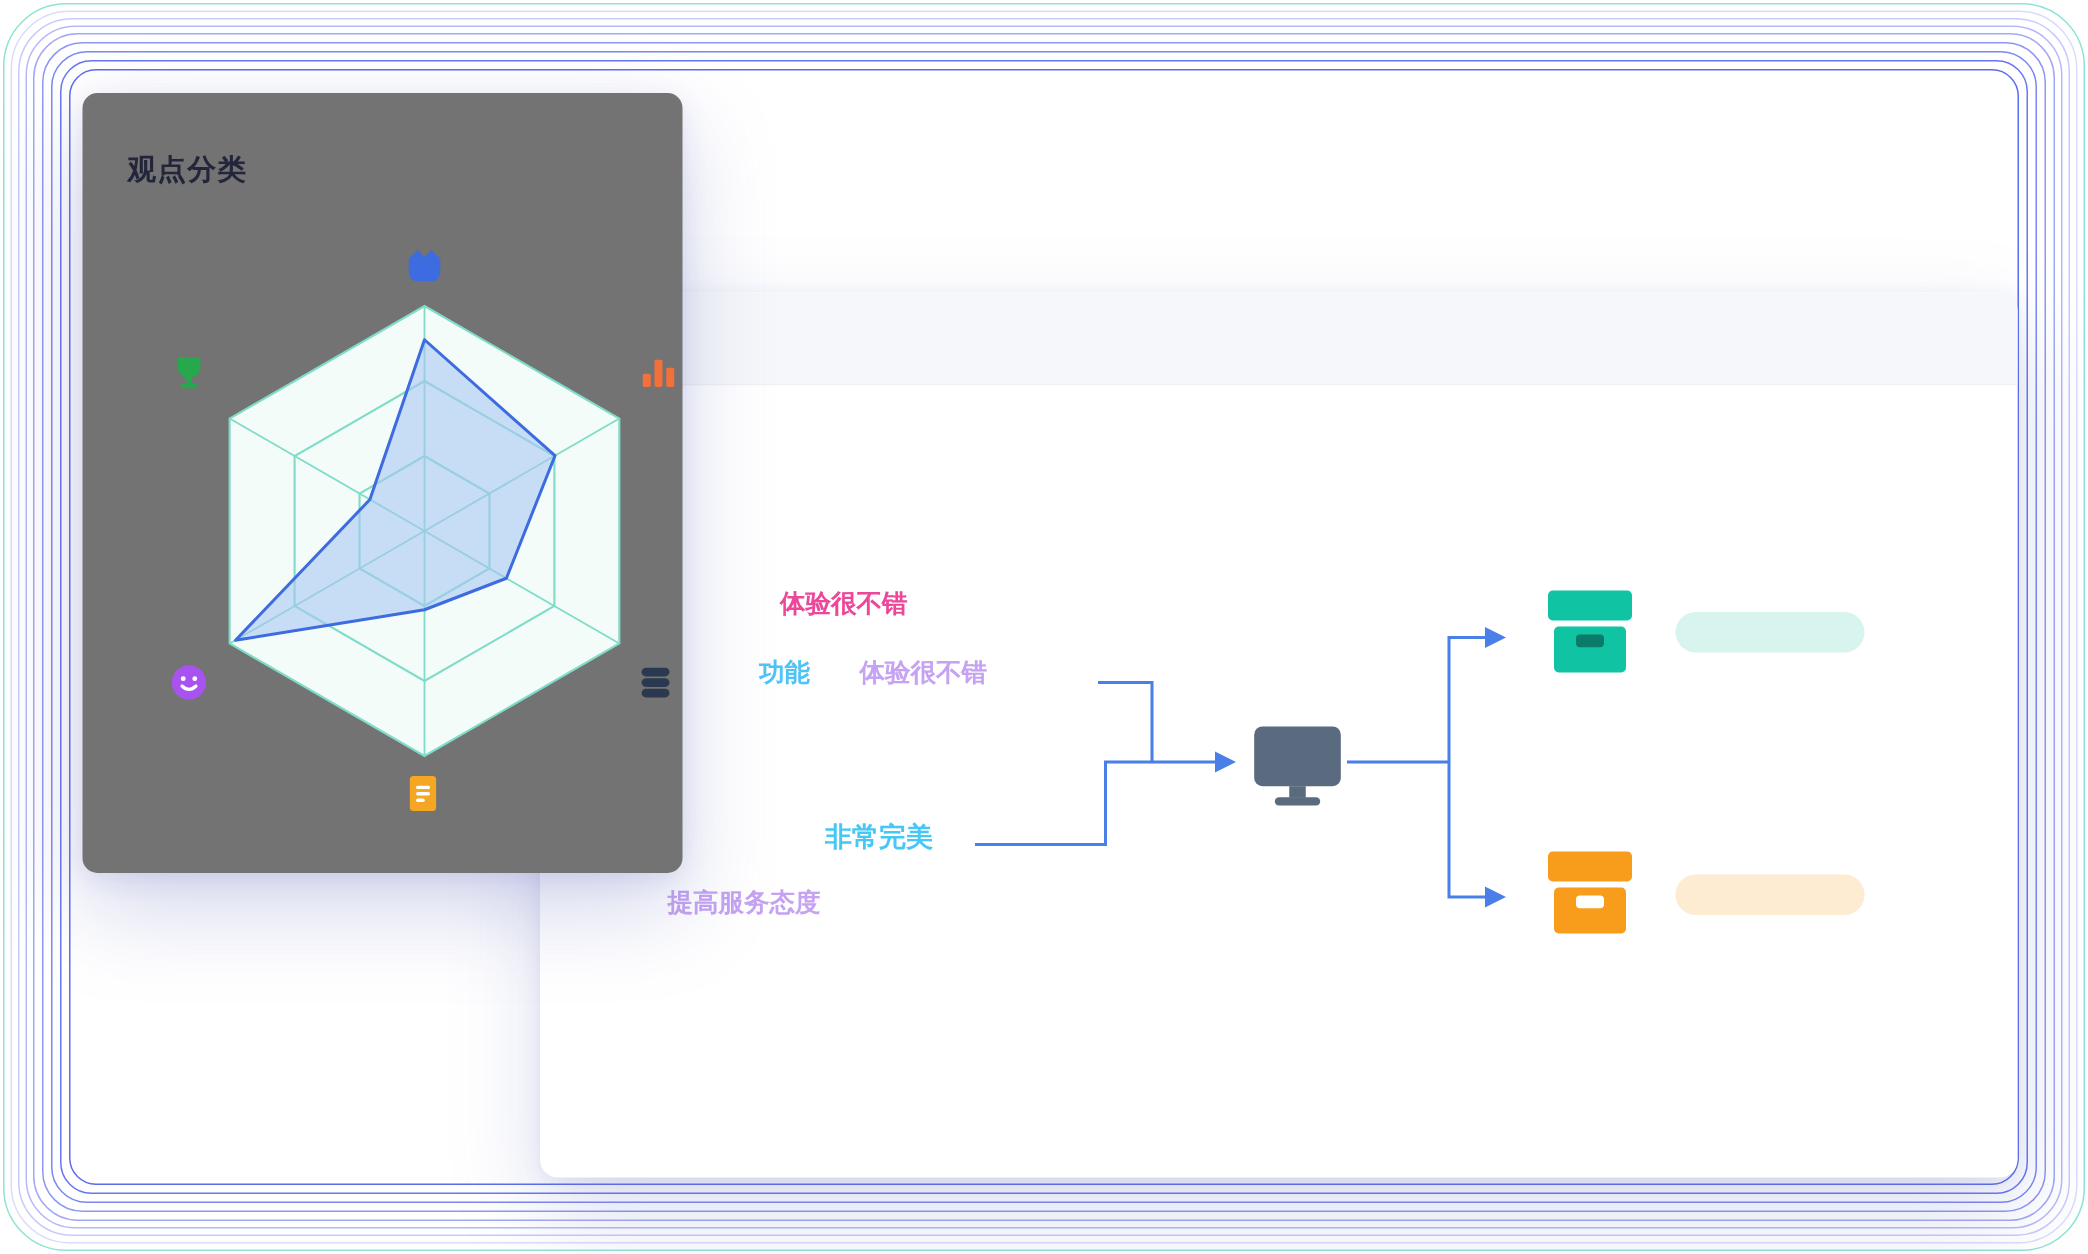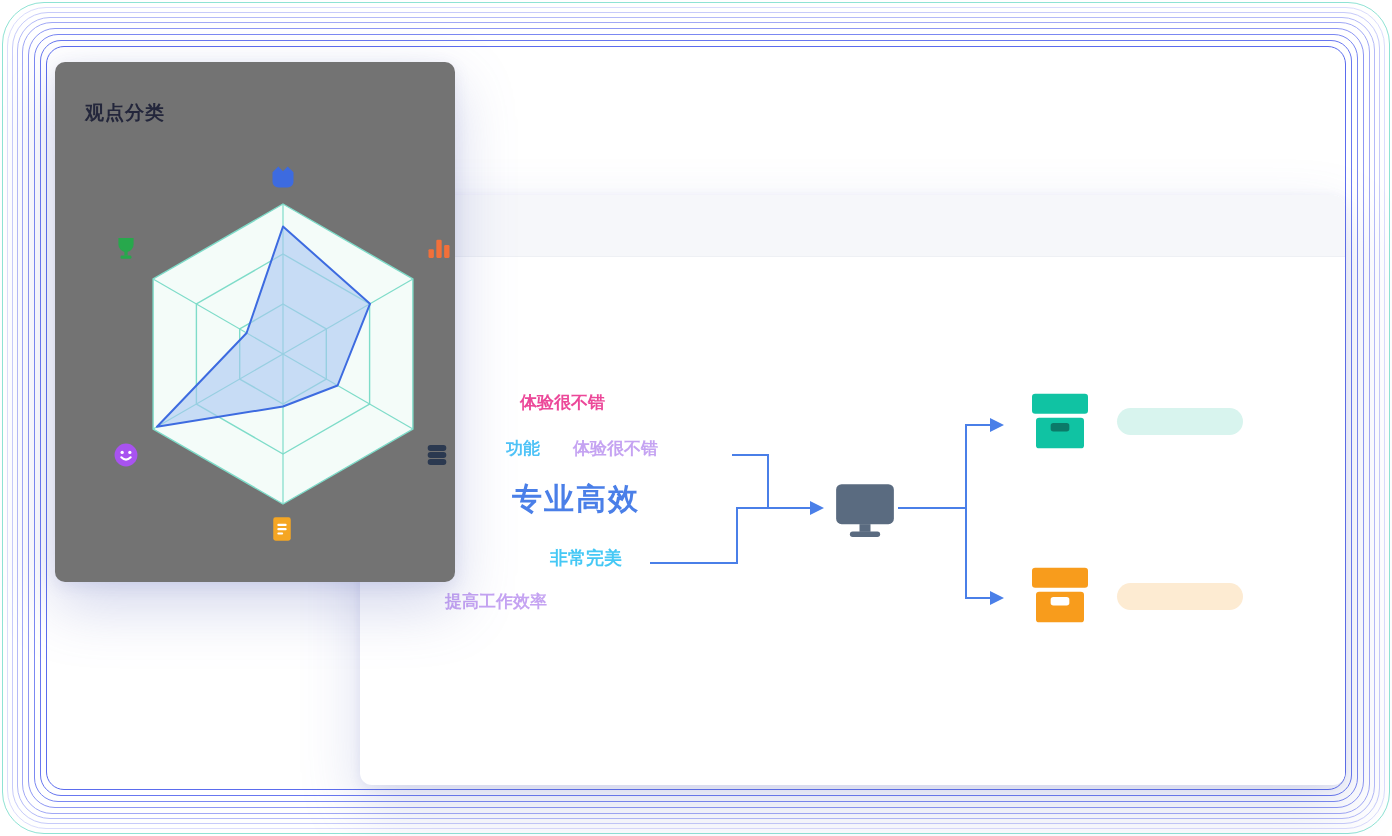--- a/index.html
+++ b/index.html
@@ -69,23 +69,22 @@
       <path d="M606 313 V230 H630" style="stroke: rgb(74, 127, 232);"></path>
       <path d="M606 313 V403 H630" style="stroke: rgb(74, 127, 232);"></path>
       <polygon points="450,306 450,320 464,313" style="fill: rgb(74, 127, 232);"></polygon>
       <polygon points="630,223 630,237 644,230" style="fill: rgb(74, 127, 232);"></polygon>
       <polygon points="630,396 630,410 644,403" style="fill: rgb(74, 127, 232);"></polygon>
     </svg>
 
     <div class="flow-label lbl-experience" style="color: #ec4899;">体验很不错</div>
     <div class="flow-label lbl-feature" style="color: rgb(79, 195, 247);">功能</div>
     <div class="flow-label lbl-service" style="color: rgb(197, 163, 242);">体验很不错</div>
-    <div class="flow-label lbl-professional" style="color: rgb(74, 127, 232);">专业高效</div>
     <div class="flow-label lbl-perfect" style="color: rgb(69, 200, 245);">非常完美</div>
-    <div class="flow-label lbl-efficiency" style="color: rgb(197, 163, 242);">提高工作效率</div>
+    <div class="flow-label lbl-efficiency" style="color: rgb(197, 163, 242);">提高服务态度</div>
 
     <div class="monitor">
       <svg viewBox="0 0 24 24">
         <rect x="1.5" y="3" width="21" height="14.5" rx="2" style="fill: rgb(90, 107, 128);"></rect>
         <rect x="10" y="17.5" width="4" height="2.8" style="fill: rgb(90, 107, 128);"></rect>
         <rect x="6.5" y="20.2" width="11" height="2" rx="1" style="fill: rgb(90, 107, 128);"></rect>
       </svg>
     </div>
 
     <div class="box-icon box-teal">

